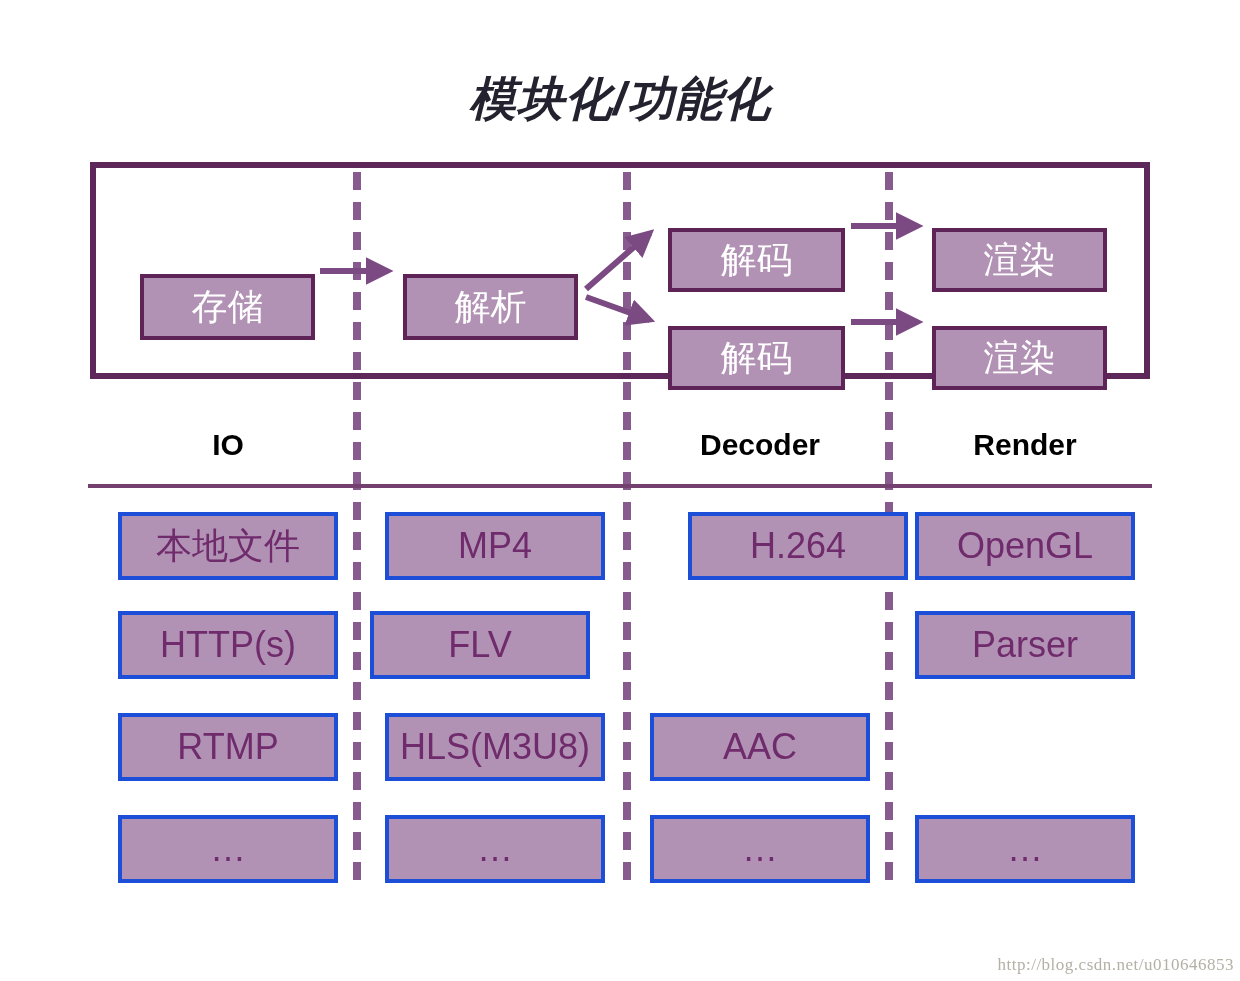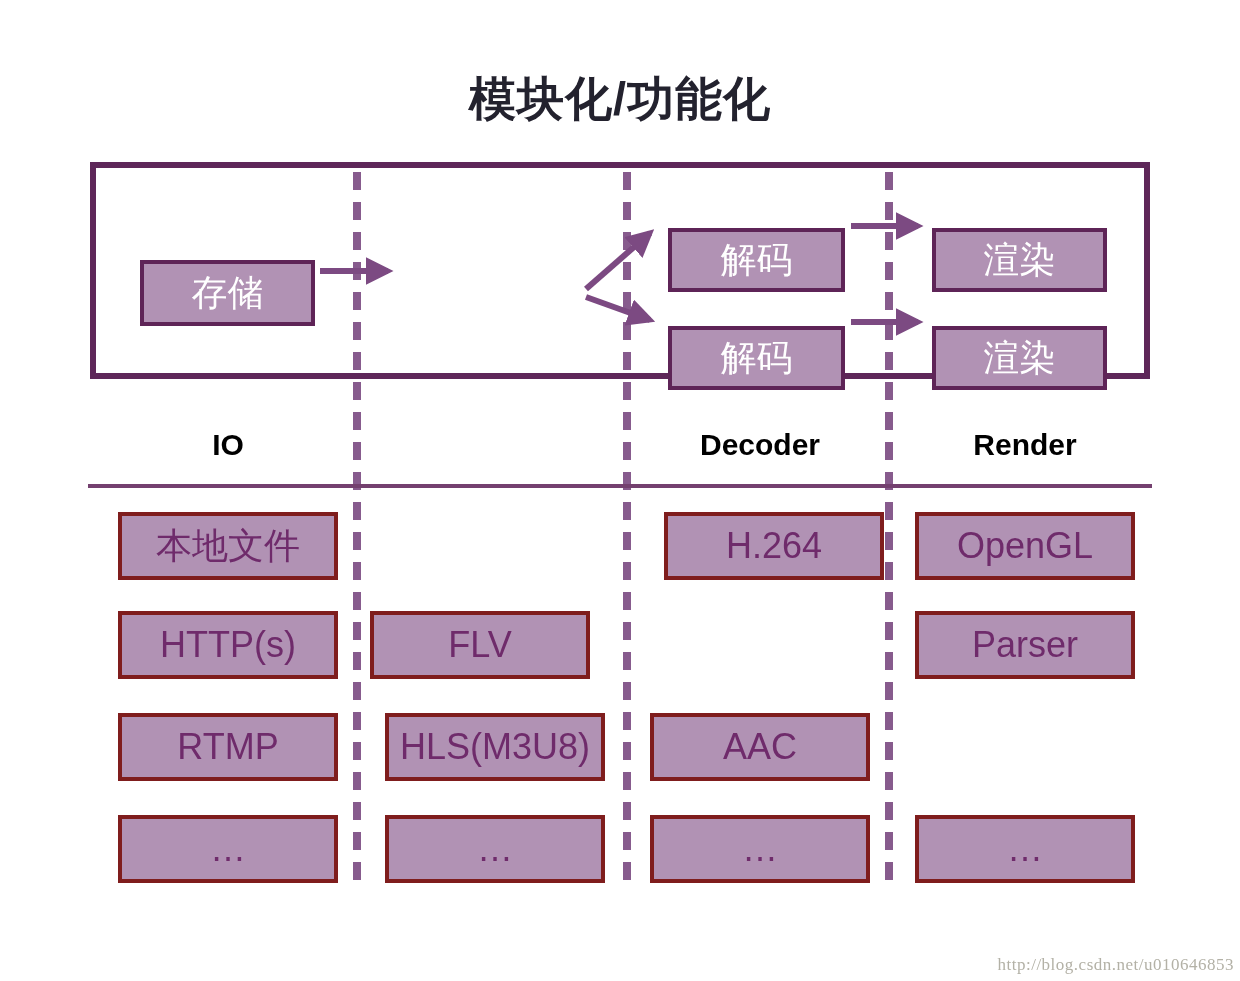--- a/index.html
+++ b/index.html
@@ -19,20 +19,21 @@
     position: absolute;
     left: 0;
     top: 68px;
     width: 1240px;
     margin: 0;
     text-align: center;
     font-size: 47px;
     font-weight: bold;
     color: #23222e;
     letter-spacing: 1px;
+    font-style: italic;
   }
   .frame {
     position: absolute;
     left: 90px;
     top: 162px;
     width: 1048px;
     height: 205px;
     border: 6px solid #5e2759;
   }
   .dash {
@@ -73,21 +74,21 @@
     top: 484px;
     width: 1064px;
     height: 4px;
     background: #74406f;
   }
   .cell {
     position: absolute;
     width: 220px;
     height: 68px;
     background: #b192b4;
-    border: 4px solid #7f1d1d;
+    border: 4px solid #1d4ed8;
     color: #6f2b6b;
     font-size: 36px;
     font-weight: 300;
     display: flex;
     align-items: center;
     justify-content: center;
     box-sizing: border-box;
   }
   .arrows {
     position: absolute;
@@ -127,42 +128,44 @@
     </defs>
     <g stroke="#7c4a82" stroke-width="6" fill="none">
       <line x1="320" y1="271" x2="388" y2="271" marker-end="url(#ah)"></line>
       <line x1="586" y1="289" x2="650" y2="233" marker-end="url(#ah)"></line>
       <line x1="586" y1="297" x2="650" y2="320" marker-end="url(#ah)"></line>
       <line x1="851" y1="226" x2="918" y2="226" marker-end="url(#ah)"></line>
       <line x1="851" y1="322" x2="918" y2="322" marker-end="url(#ah)"></line>
     </g>
   </svg>
 
-  <div class="fbox" style="left:140px; top:224px; width:175px; height:66px">存储</div>
+  <div class="fbox" style="left:140px; top:238px; width:175px; height:66px">存储</div>
+  <div class="fbox" style="left:403px; top:238px; width:175px; height:66px">解析</div>
   <div class="fbox" style="left:668px; top:192px; width:177px; height:64px">解码</div>
   <div class="fbox" style="left:668px; top:290px; width:177px; height:64px">解码</div>
   <div class="fbox" style="left:932px; top:192px; width:175px; height:64px">渲染</div>
   <div class="fbox" style="left:932px; top:290px; width:175px; height:64px">渲染</div>
 
   <div class="hdr" style="left:108px">IO</div>
   <div class="hdr" style="left:640px">Decoder</div>
   <div class="hdr" style="left:905px">Render</div>
 
   <div class="rule"></div>
 
   <div class="cell" style="left:118px; top:512px">本地文件</div>
   <div class="cell" style="left:118px; top:713px">RTMP</div>
   <div class="cell" style="left:118px; top:611px">HTTP(s)</div>
   <div class="cell" style="left:118px; top:815px">…</div>
 
+  <div class="cell" style="left:385px; top:512px">MP4</div>
   <div class="cell" style="left:370px; top:611px">FLV</div>
   <div class="cell" style="left:385px; top:713px">HLS(M3U8)</div>
   <div class="cell" style="left:385px; top:815px">…</div>
 
-  <div class="cell" style="left:664px; top:512px">H.264</div>
+  <div class="cell" style="left:688px; top:512px">H.264</div>
   <div class="cell" style="left:650px; top:713px">AAC</div>
   <div class="cell" style="left:650px; top:815px">…</div>
 
   <div class="cell" style="left:915px; top:512px">OpenGL</div>
   <div class="cell" style="left:915px; top:611px">Parser</div>
   <div class="cell" style="left:915px; top:815px">…</div>
 
   <div class="wm">http://blog.csdn.net/u010646853</div>
 
 </div>

